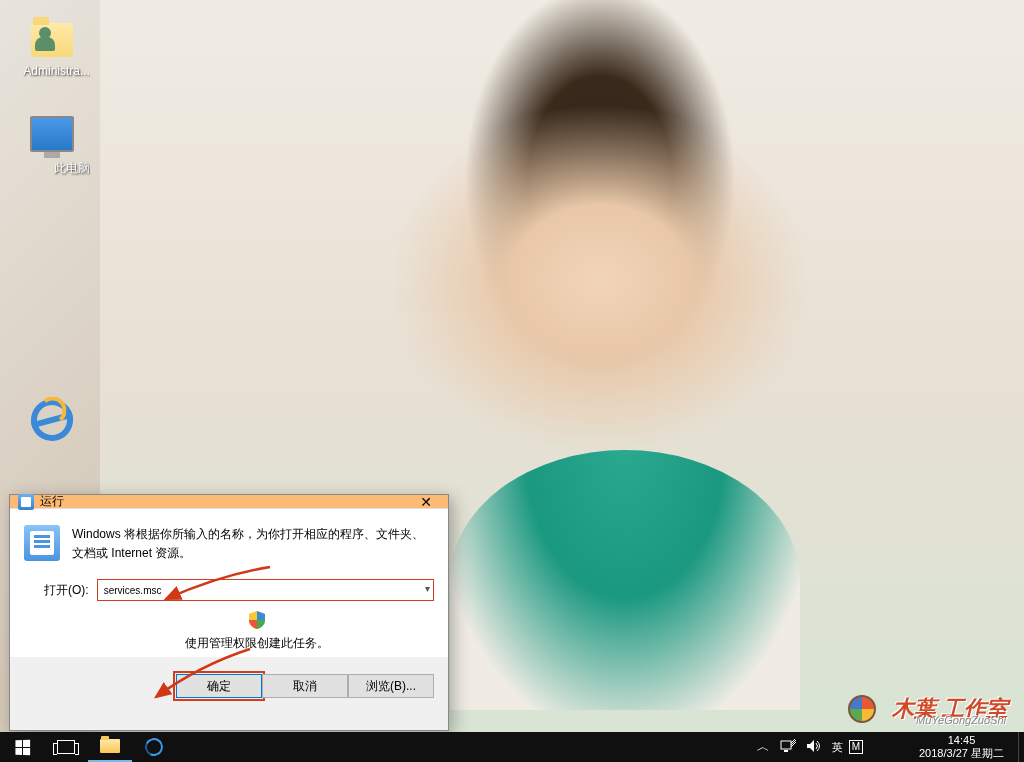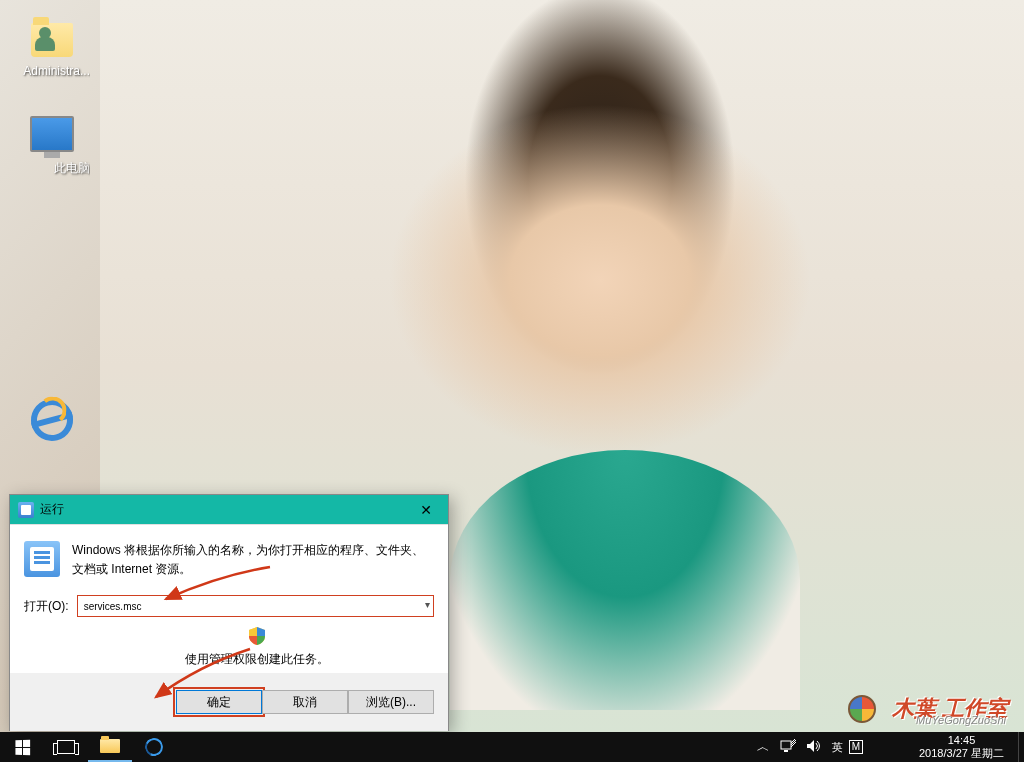--- a/index.html
+++ b/index.html
@@ -75,40 +75,40 @@
     position: absolute;
     left: 9px; top: 494px;
     width: 440px; height: 237px;
     background: #f0f0f0;
     border: 1px solid #888;
     box-shadow: 4px 4px 16px rgba(0,0,0,0.3);
     font-size: 12px;
     color: #000;
   }
   .run-title {
-    height: 30px;
-    background: #14b8a6;
+    height: 14px;
+    background: #fdba74;
     border-bottom: 1px solid #e0e0e0;
     display: flex;
     align-items: center;
     padding: 0 8px;
   }
   .run-title .tico { width:16px; height:16px; margin-right:6px; background:linear-gradient(#6ab0f0,#3a80d0); border-radius:2px; position:relative;}
   .run-title .tico::after{content:"";position:absolute;top:3px;left:3px;width:10px;height:10px;background:#fff;border-radius:1px;}
   .run-title .ttxt { flex:1; font-size:12px; }
   .run-title .close { width:40px; height:28px; display:flex; align-items:center; justify-content:center; font-size:14px; cursor:pointer; margin-right:-6px;}
   
   .run-body { padding: 16px 14px 10px; background:#fff; height:148px;}
   .run-row1 { display:flex; gap:12px; margin-bottom:16px;}
   .run-bigico { width:36px; height:36px; flex-shrink:0; background:linear-gradient(#8ac4f8,#4a94e0); border-radius:3px; position:relative;}
   .run-bigico::after { content:""; position:absolute; top:6px; left:6px; width:24px; height:24px; background:#fff; border-radius:2px;}
   .run-bigico::before { content:""; position:absolute; top:10px; left:10px; width:16px; height:3px; background:#4a94e0; box-shadow: 0 5px 0 #4a94e0, 0 10px 0 #4a94e0; z-index:1;}
   .run-desc { font-size:12px; line-height:1.6; }
   
-  .run-row2 { display:flex; align-items:center; gap:8px; margin-bottom:10px;}
+  .run-row2 { display:flex; align-items:center; gap:8px; margin-bottom:10px;margin-left:20px;}
   .run-label { font-size:12px; }
   .run-combo { flex:1; position:relative; }
   .run-combo input {
     width:100%; height:22px; padding:2px 20px 2px 6px;
     border:1px solid #7a7a7a; font-size:10px; font-family:inherit;
     outline: 1px solid #d04020;
     outline-offset: -1px;
   }
   .run-combo .dd { position:absolute; right:4px; top:4px; font-size:10px; pointer-events:none; color:#555;}
   

